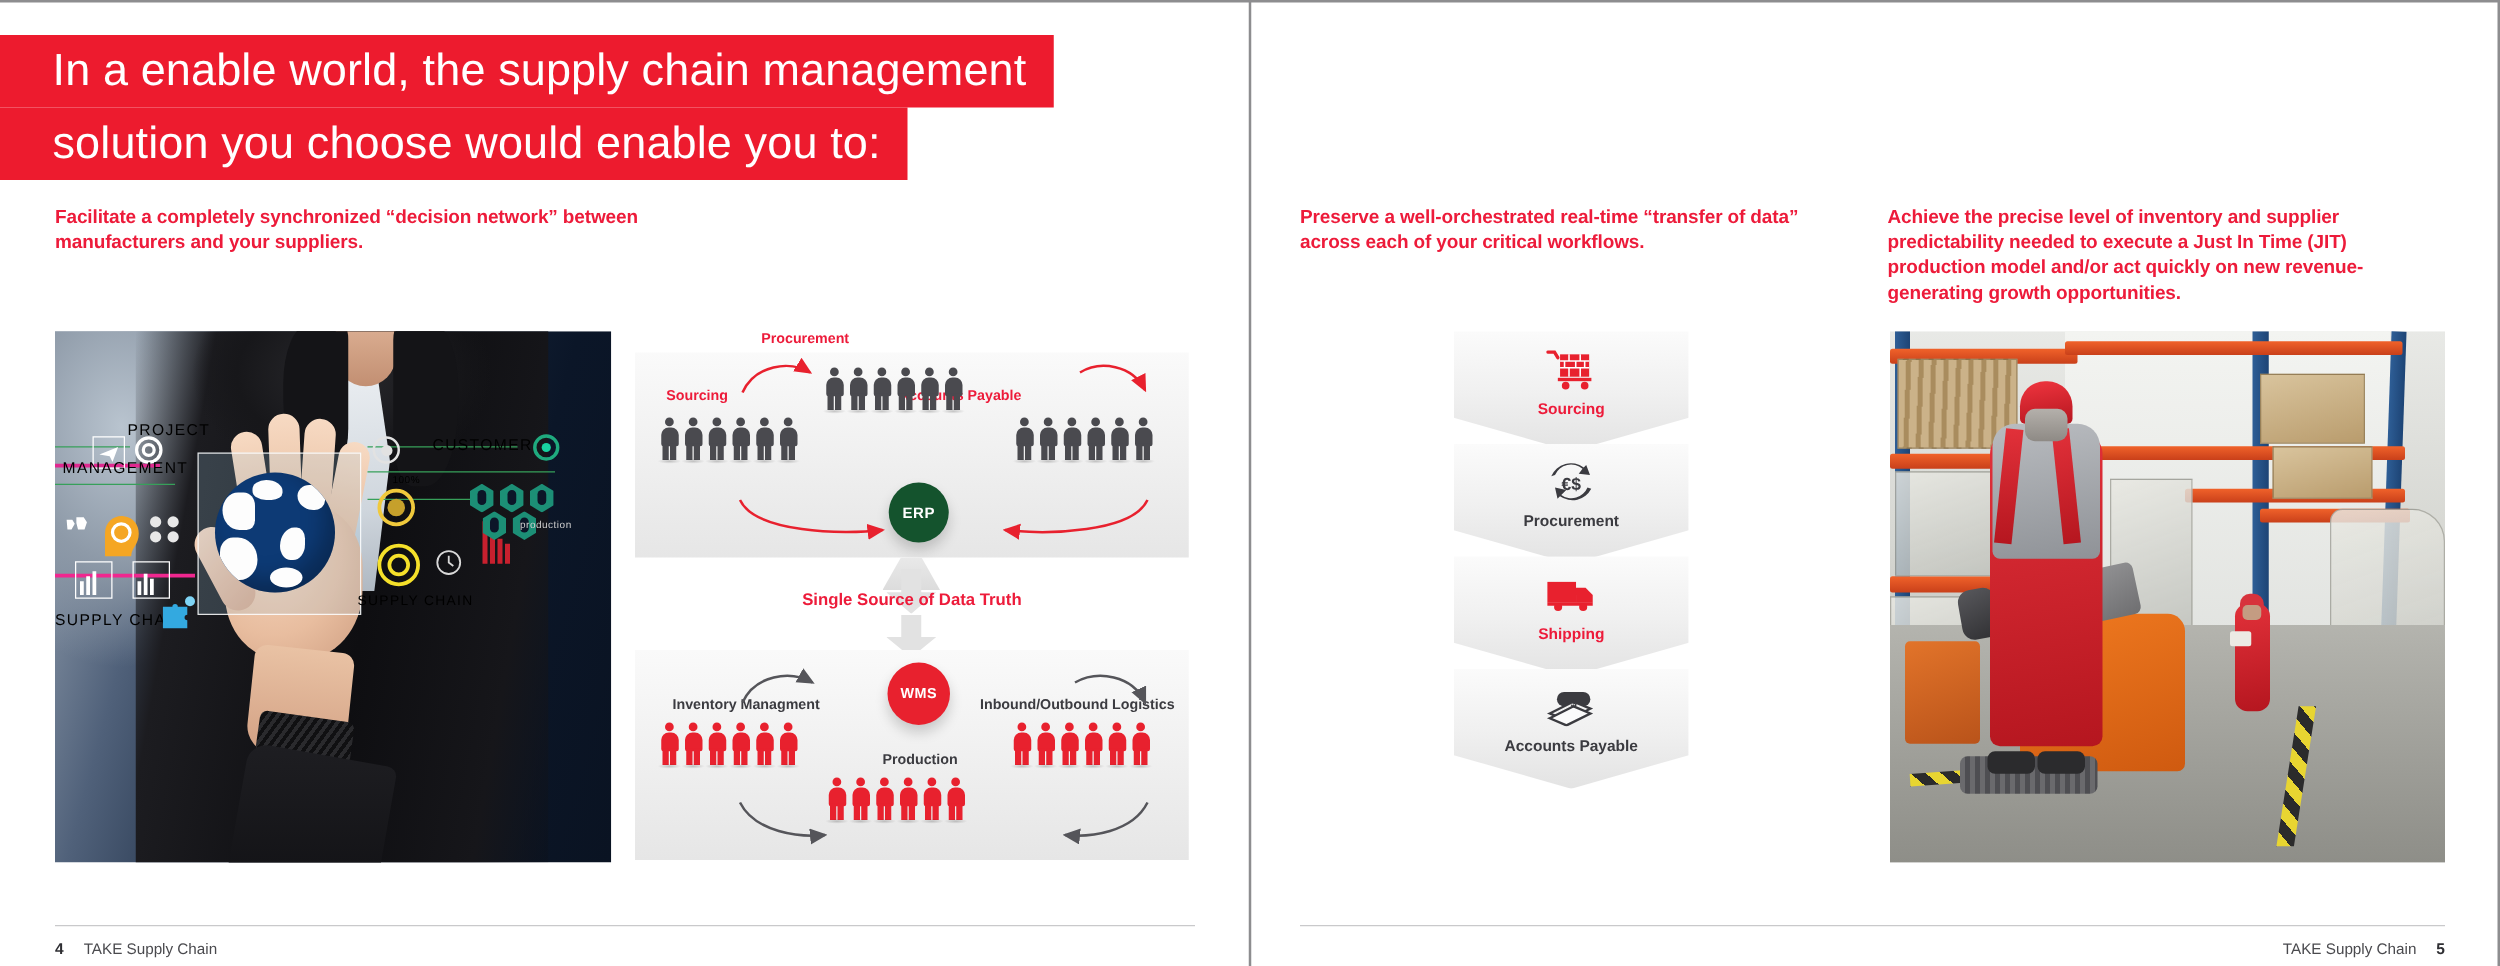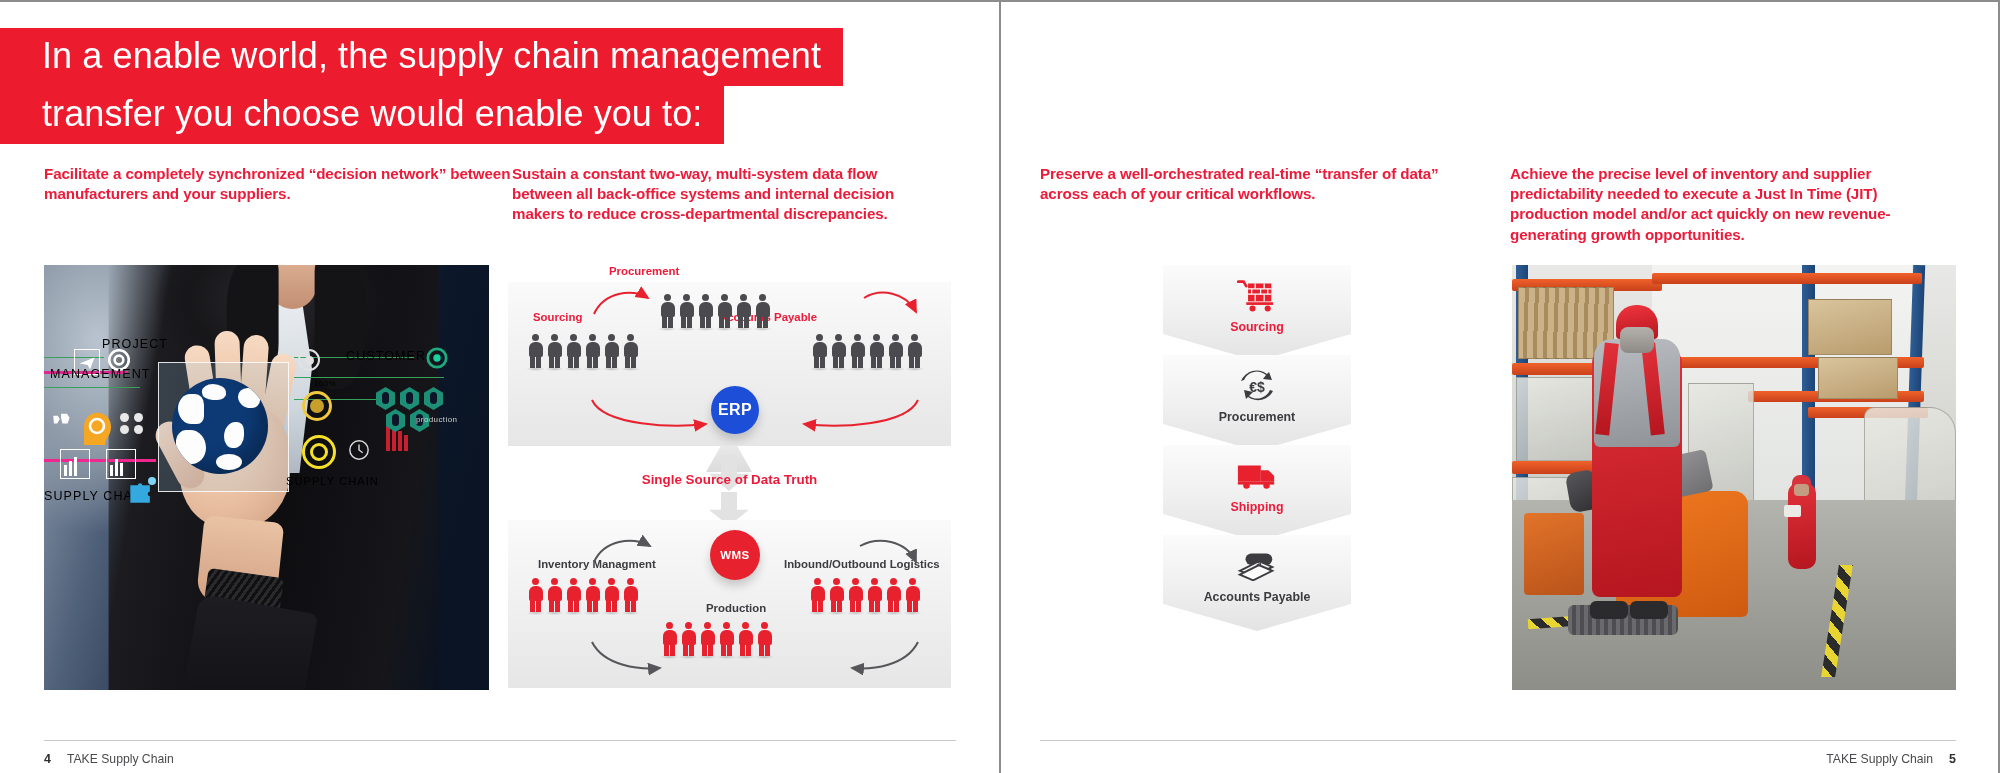--- a/index.html
+++ b/index.html
@@ -189,21 +189,21 @@
   .person.grey .head, .person.grey .torso, .person.grey .legL, .person.grey .legR { background: #4a4a4f; }
   .person.red  .head, .person.red  .torso, .person.red  .legL, .person.red  .legR { background: #E8212E; }
   .person::after { content:""; position:absolute; left:-2px; bottom:-3px; width:19px; height:4px; background: radial-gradient(ellipse, rgba(0,0,0,.20), rgba(0,0,0,0) 70%); }
 
   .hub {
     position: absolute; border-radius: 50%;
     display: flex; align-items: center; justify-content: center;
     color: #fff; font-weight: bold; letter-spacing: 0.4px;
     box-shadow: 0 6px 10px rgba(0,0,0,0.18);
   }
-  #erp-hub { left: 711px; top: 386px; width: 48px; height: 48px; background: #1d4ed8; font-size: 16px; }
+  #erp-hub { left: 711px; top: 386px; width: 48px; height: 48px; background: #14532d; font-size: 12px; }
   #wms-hub { left: 710px; top: 530px; width: 50px; height: 50px; background: #E8212E; font-size: 11.5px; }
 
   .arrow-svg { position: absolute; overflow: visible; }
 
   
   .chev-stack { position: absolute; left: 1163px; top: 265px; width: 188px; }
   .chev {
     position: relative; width: 188px; height: 96px;
     background: linear-gradient(180deg,#fbfbfb 0%,#f0f0f0 52%,#e3e3e3 100%);
     clip-path: polygon(0 0, 100% 0, 100% 72%, 50% 100%, 0 72%);
@@ -229,25 +229,24 @@
 <body>
 
 <div class="spread">
 
   <div class="top-rule"></div>
   <div class="gutter"></div>
   <div class="right-edge"></div>
 
   <div class="title-wrap">
     <div class="title-line">In a enable world, the supply chain management</div><br>
-    <div class="title-line">transfer you choose would enable you to:</div>
+    <div class="title-line">solution you choose would enable you to:</div>
   </div>
 
   <div class="col-head" id="head-1">Facilitate a completely synchronized “decision network” between manufacturers and your suppliers.</div>
-  <div class="col-head" id="head-2">Sustain a constant two-way, multi-system data flow between all back-office systems and internal decision makers to reduce cross-departmental discrepancies.</div>
   <div class="col-head" id="head-3">Preserve a well-orchestrated real-time “transfer of data” across each of your critical workflows.</div>
   <div class="col-head" id="head-4">Achieve the precise level of inventory and supplier predictability needed to execute a Just In Time (JIT) production model and/or act quickly on new revenue-generating growth opportunities.</div>
 
   <div class="photo" id="photo-tech">
     <div class="tech-bg"></div>
     <div class="suit">
       <div class="shirt"></div>
       <div class="neck"></div>
       <div class="hair-l"></div>
       <div class="hair-r"></div>

